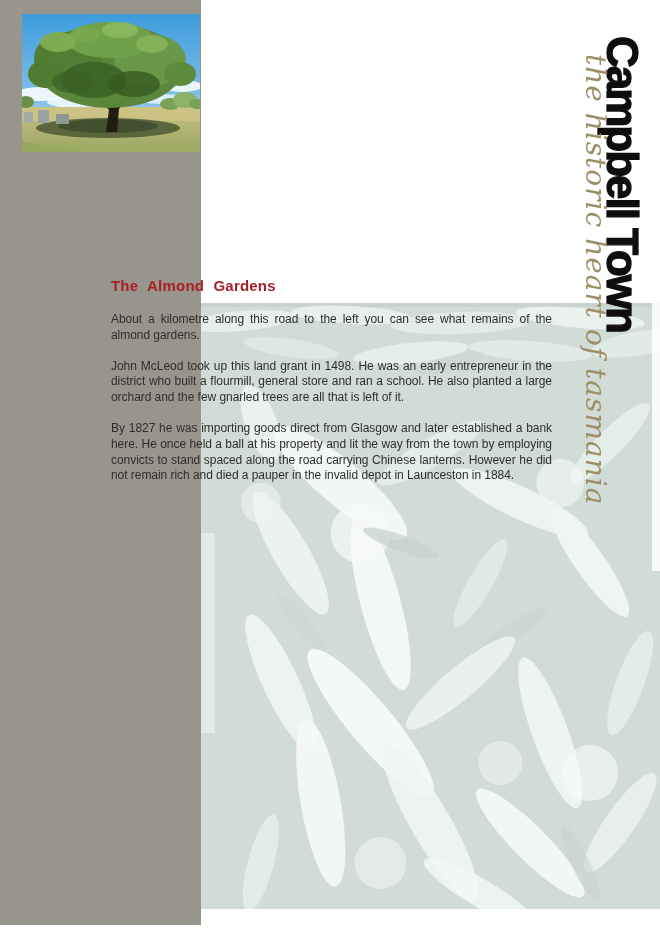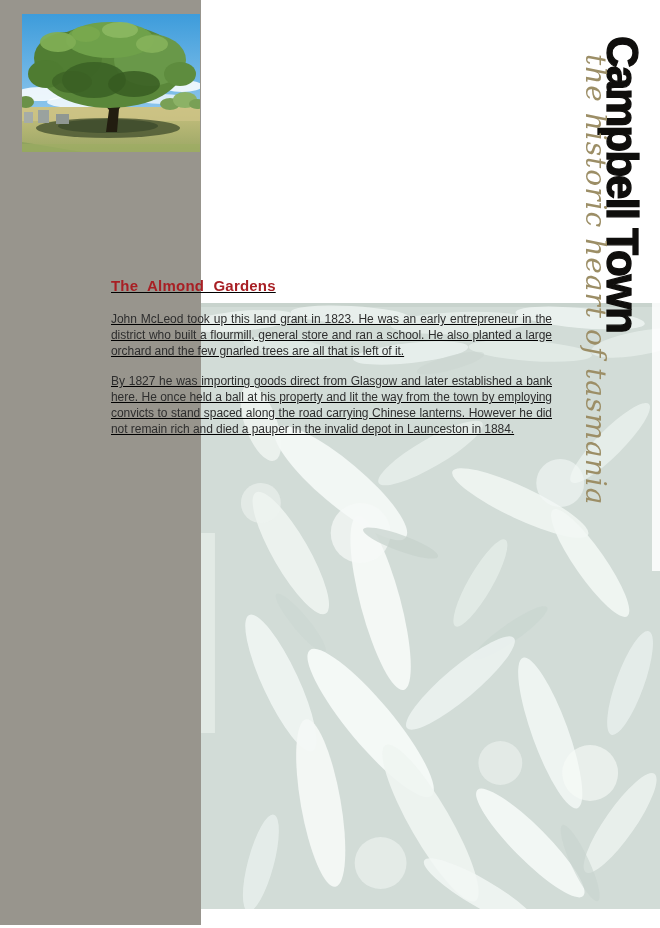--- a/index.html
+++ b/index.html
@@ -28,21 +28,21 @@
   }
   .banner-subtitle{
     position:absolute;left:578px;top:54px;z-index:5;
     writing-mode:vertical-rl;
     font-family:"DejaVu Serif","Liberation Serif",serif;
     font-style:italic;font-size:28px;line-height:34px;
     letter-spacing:1px;color:#9c8e66;
     white-space:nowrap;
   }
   .content{
-    position:absolute;left:111px;top:276px;width:441px;z-index:6;text-decoration:underline;
+    position:absolute;left:111px;top:276px;width:441px;z-index:6;
   }
   .article-heading{
     margin:0 0 17px 0;
     font-size:15px;line-height:19px;font-weight:bold;
     color:#a81f24;word-spacing:5px;letter-spacing:0.2px;
   }
   .content p{
     margin:0 0 15px 0;
     font-size:12px;line-height:15.8px;
     color:#2e2e2e;text-align:justify;letter-spacing:-0.05px;
@@ -145,17 +145,18 @@
     <rect x="0" y="230" width="14" height="200" fill="#e8efeb" opacity="0.7"></rect>
     <rect x="452" y="0" width="8" height="268" fill="#ffffff" opacity="0.85"></rect>
   </svg>
 
   <div class="banner-title">Campbell Town</div>
 
   <div class="banner-subtitle">the historic heart of tasmania</div>
 
   <div class="content">
     <h1 class="article-heading">The Almond Gardens</h1>
-    <p>John McLeod took up this land grant in 1823.  He was an early entrepreneur in the district who built a flourmill, general store and ran a school.  He also planted a large orchard and the few gnarled trees are all that is left of it.</p>
+    <p>About a kilometre along this road to the left you can see what remains of the almond gardens.</p>
+    <p>John McLeod took up this land grant in 1498.  He was an early entrepreneur in the district who built a flourmill, general store and ran a school.  He also planted a large orchard and the few gnarled trees are all that is left of it.</p>
     <p>By 1827 he was importing goods direct from Glasgow and later established a bank here.  He once held a ball at his property and lit the way from the town by employing convicts to stand spaced along the road carrying Chinese lanterns. However he did not remain rich and died a pauper in the invalid depot in Launceston in 1884.</p>
   </div>
 
 </div>
 
 </body></html>

